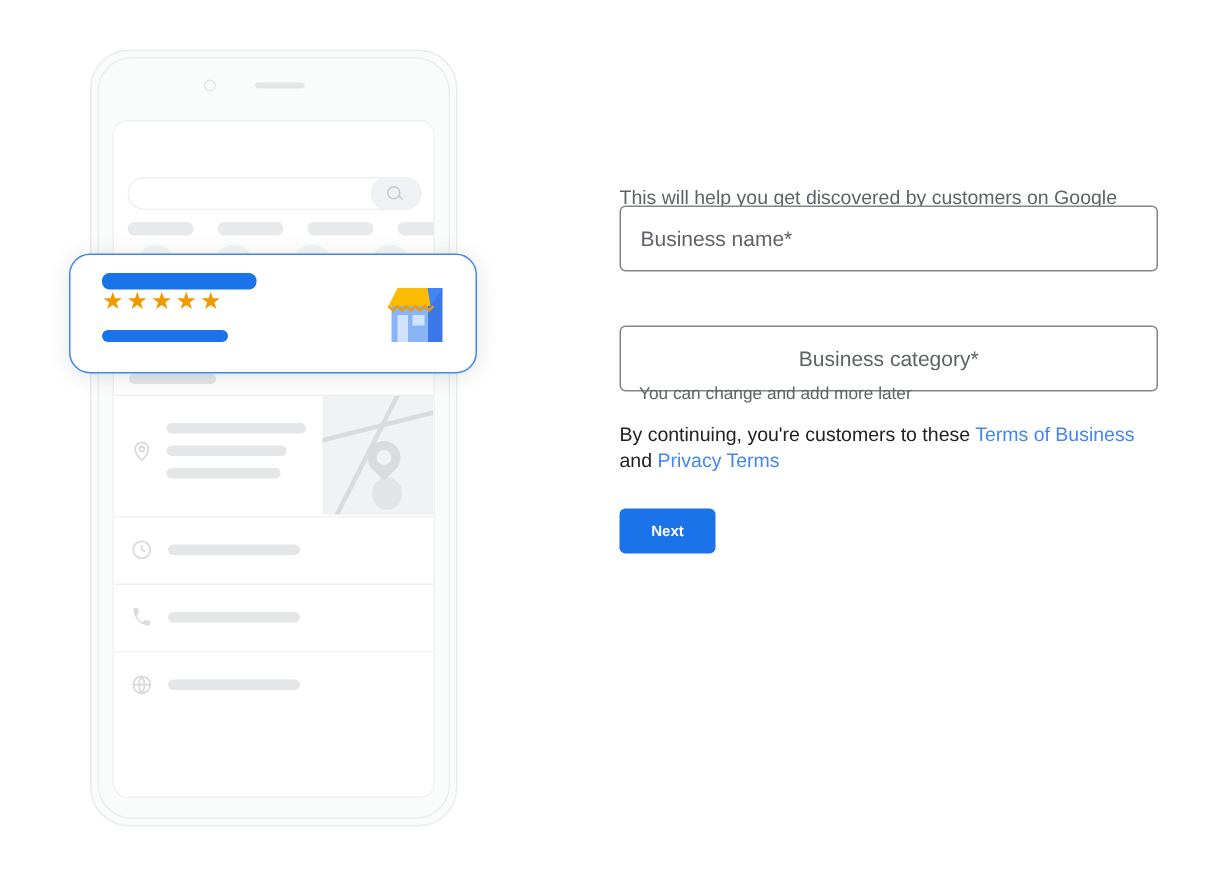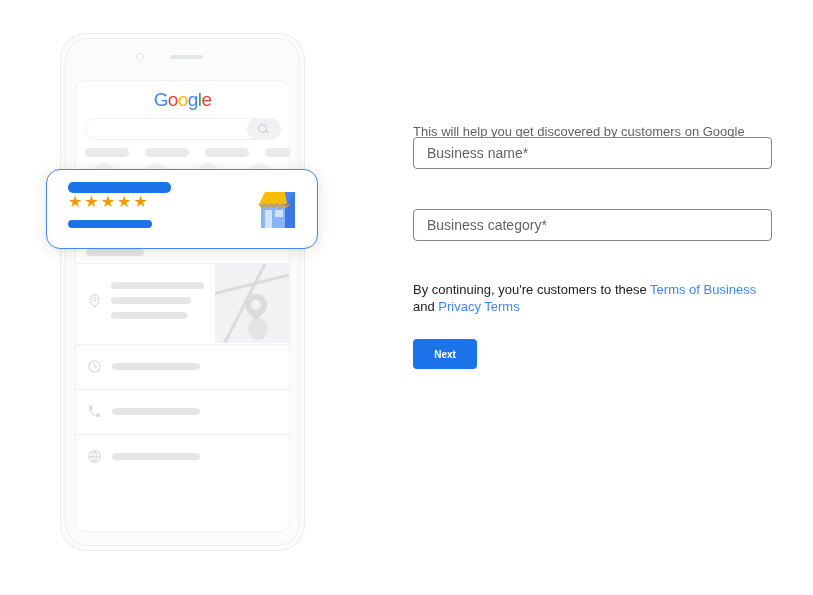--- a/index.html
+++ b/index.html
@@ -304,34 +304,34 @@
     width: 360px;
     font-size: 13px;
     line-height: 19px;
     color: #5f6368;
     margin-top: 44px;
   }
   .field {
     position: absolute;
     left: 0;
     width: 359px;
-    height: 32px;
+    height: 44px;
     border: 1px solid #80868b;
     border-radius: 4px;
     background: #ffffff;
     box-sizing: border-box;
     font-family: "Liberation Sans", sans-serif;
     font-size: 14px;
     color: #202124;
     padding: 0 13px;
     outline: none;
   }
   .field::placeholder { color: #5f6368; opacity: 1; }
   #field-name { top: 137px; }
-  #field-cat  { top: 209px; }
+  #field-cat  { top: 217px; text-align: center; }
   .helper {
     position: absolute;
     left: 13px;
     top: 257px;
     font-size: 11.5px;
     color: #5f6368;
   }
   .legal {
     position: absolute;
     left: 0;
@@ -366,21 +366,20 @@
 
 <div id="illustration">
 
   <div class="phone-outer"></div>
   <div class="phone-inner-frame"></div>
   <div class="phone-speaker"></div>
   <div class="phone-camera"></div>
 
   <div class="phone-screen">
 
-    <div class="google-logo"><span class="g1">G</span><span class="o1">o</span><span class="o2">o</span><span class="g2">g</span><span class="l">l</span><span class="e">e</span></div>
 
     <div class="search-bar">
       <div class="search-btn">
         <div class="search-glyph"></div>
       </div>
     </div>
 
     <div class="chip-row">
       <div class="chip" style="left:0px;width:44px;"></div>
       <div class="chip" style="left:60px;width:44px;"></div>
@@ -499,18 +498,19 @@
 
 <div id="form-panel">
 
 
   <div class="page-sub">This will help you get discovered by customers on Google Search and Maps</div>
 
   <input id="field-name" class="field" type="text" placeholder="Business name*" style="">
 
   <input id="field-cat" class="field" type="text" placeholder="Business category*" style="">
 
+  <div class="helper">You can change and add more later</div>
 
   <div class="legal"><span>By continuing, you're customers to these </span><a href="#">Terms of Business</a><span> and </span><a href="#">Privacy Terms</a></div>
 
   <button class="next-btn">Next</button>
 
 </div>
 
 </body></html>

